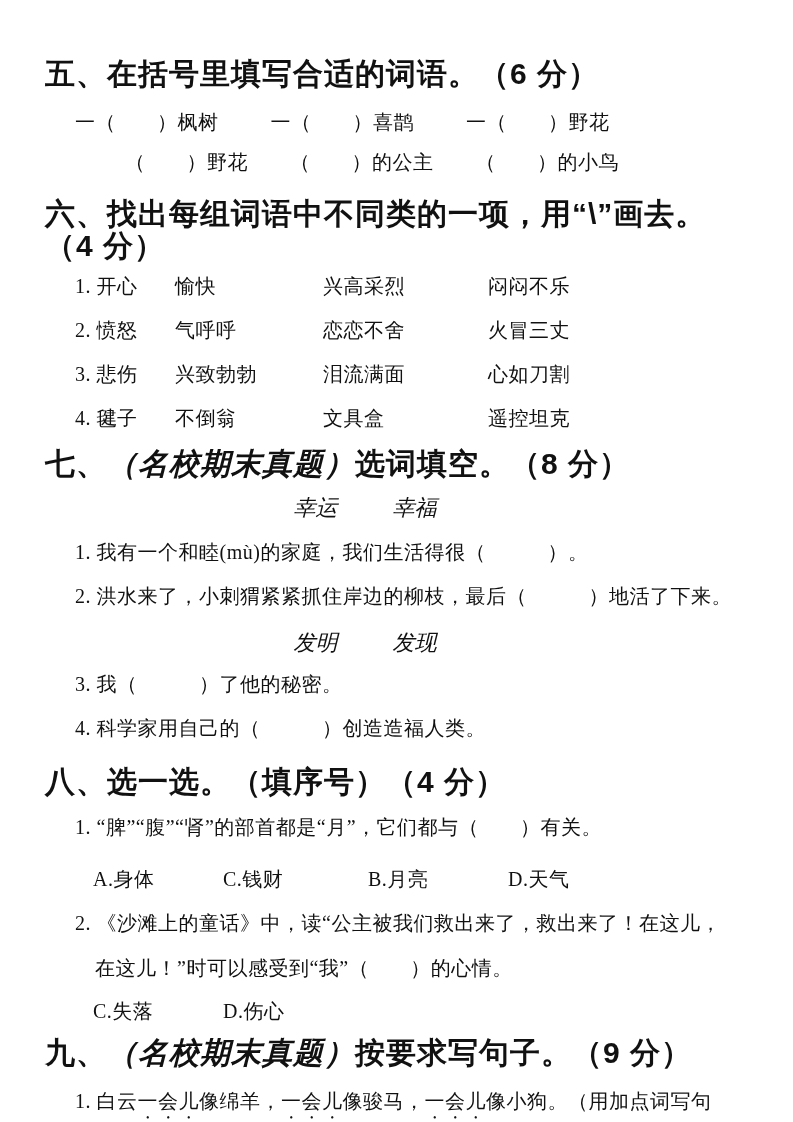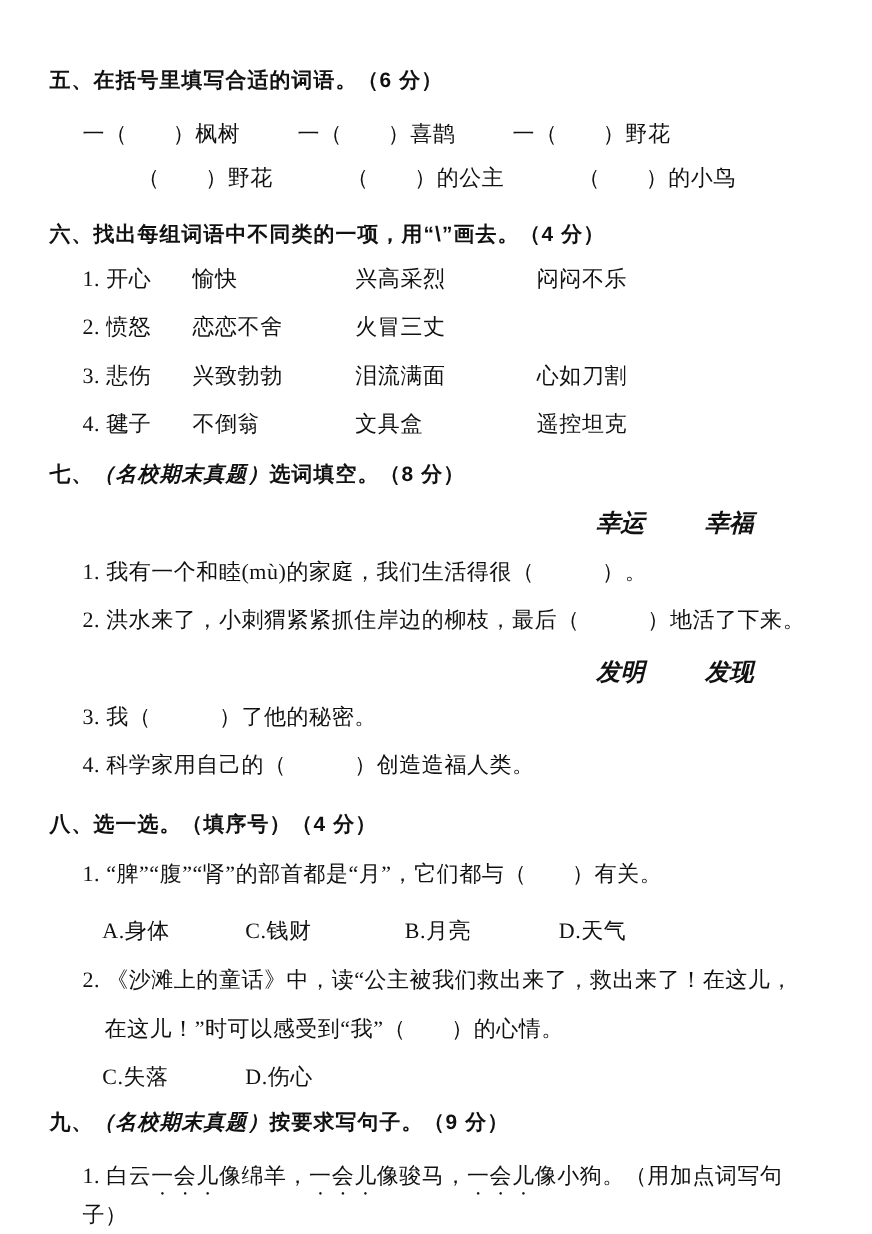--- a/index.html
+++ b/index.html
@@ -8,54 +8,54 @@
     box-sizing: border-box;
     background: #ffffff;
     color: #111111;
     padding: 58px 48px 0 45px;
     font-family: "Liberation Serif", "DejaVu Serif", serif;
     overflow: hidden;
   }
   .sec-heading {
     font-family: "Liberation Sans", "DejaVu Sans", sans-serif;
     font-weight: bold;
-    font-size: 19px;
+    font-size: 30px;
     line-height: 32px;
     margin: 0 0 18px 0;
     letter-spacing: 1px;
   }
   .sec-heading .tag {
     font-family: "Liberation Serif", "DejaVu Serif", serif;
     font-style: italic;
     font-weight: bold;
   }
   .line {
     font-size: 20px;
     line-height: 28px;
     letter-spacing: 0.5px;
   }
   .indent-num { padding-left: 30px; }
   
   .s5-row1 { display: flex; gap: 52px; padding-left: 30px; margin-bottom: 12px; }
-  .s5-row2 { display: flex; gap: 67px; padding-left: 80px; margin-bottom: 22px; }
+  .s5-row2 { display: flex; gap: 42px; padding-left: 80px; margin-bottom: 22px; }
   
   .s6-row {
     display: grid;
     grid-template-columns: 100px 148px 165px auto;
     padding-left: 30px;
     margin-bottom: 16px;
   }
   
   .bank {
-    font-weight: bold;
+    font-weight: normal;
     font-size: 22px;
     line-height: 28px;
     text-align: center;
     font-style: italic;
-    display: flex; justify-content: flex-end; gap: 55px;
+    display: flex; justify-content: center; gap: 55px;
     width: 640px;
   }
   .bank1 { margin: 0 0 16px 0; }
   .bank2 { margin: 19px 0 13px 0; }
   .s7-item { margin-bottom: 16px; }
   
   .opt-row {
     display: grid;
     grid-template-columns: 130px 145px 140px auto;
     padding-left: 48px;
@@ -98,20 +98,21 @@
 <div class="sec-heading mt-sec6 mb-h6">六、找出每组词语中不同类的一项，用“\”画去。（4 分）</div>
 
 <div class="line s6-row">
   <span>1. 开心</span>
   <span>愉快</span>
   <span>兴高采烈</span>
   <span>闷闷不乐</span>
 </div>
 <div class="line s6-row">
   <span>2. 愤怒</span>
+  <span>气呼呼</span>
   <span>恋恋不舍</span>
   <span>火冒三丈</span>
 </div>
 <div class="line s6-row">
   <span>3. 悲伤</span>
   <span>兴致勃勃</span>
   <span>泪流满面</span>
   <span>心如刀割</span>
 </div>
 <div class="line s6-row">

